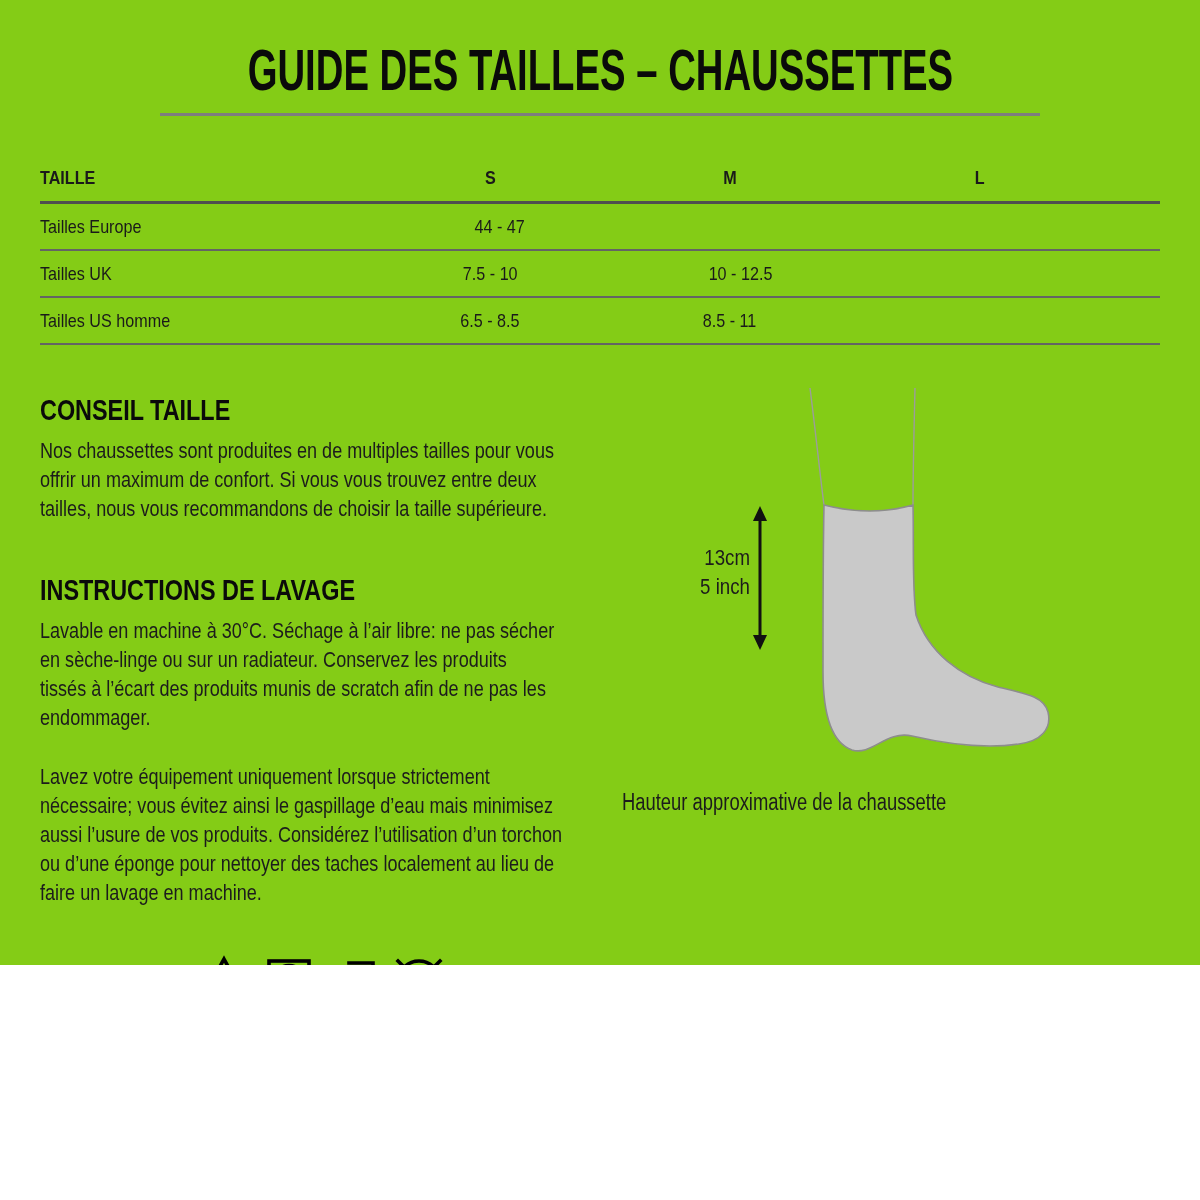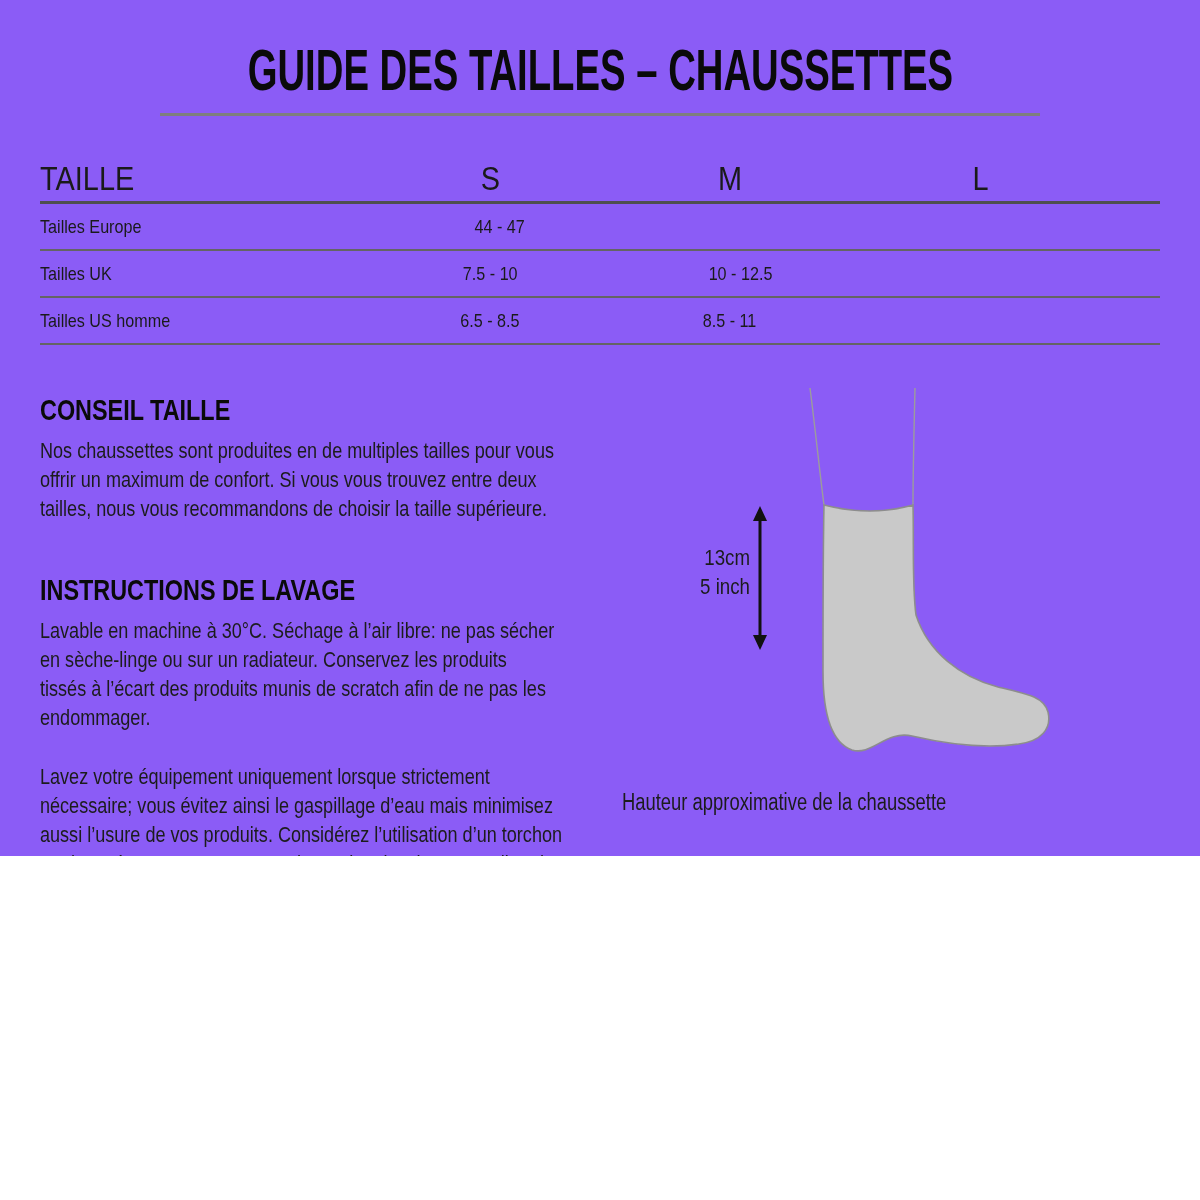--- a/index.html
+++ b/index.html
@@ -1,30 +1,30 @@
 <!DOCTYPE html>
 <html><head>
 <meta charset="utf-8">
 <style>
   html,body{margin:0;padding:0;background:#fff;}
   .page{
-    position:relative;width:1200px;height:856px;background:#8b5cf6;overflow:hidden;
+    position:relative;width:1200px;height:965px;background:#84cc16;overflow:hidden;
     font-family:"Liberation Sans","DejaVu Sans",sans-serif;color:#1a1a1a;
   }
   
   .title-wrap{position:absolute;top:36px;left:0;width:1200px;text-align:center;}
   .title-wrap h1{
     margin:0;display:inline-block;font-size:58px;font-weight:bold;color:#0a0a0a;
     transform:scaleX(0.66);transform-origin:50% 50%;white-space:nowrap;letter-spacing:0;
   }
   .title-rule{position:absolute;top:113px;left:160px;width:880px;height:3px;background:#7e7e7e;}
   
   .size-table{position:absolute;top:155px;left:40px;width:1120px;}
   .t-row{display:flex;align-items:center;height:45px;border-bottom:2px solid #646464;font-size:19px;}
-  .t-row.head{height:46px;border-bottom:3px solid #4f4f4f;font-weight:normal;font-size:34px;}
+  .t-row.head{height:46px;border-bottom:3px solid #4f4f4f;font-weight:bold;font-size:19px;}
   .c-label{width:330px;text-align:left;}
   .c-s,.c-m{width:240px;text-align:center;}
   .c-l{width:260px;text-align:center;}
   .cond{display:inline-block;transform:scaleX(0.85);transform-origin:0 50%;white-space:nowrap;}
   .c-s .cond,.c-m .cond,.c-l .cond{transform-origin:50% 50%;}
   
   .sec-head{
     position:absolute;left:40px;margin:0;font-size:30px;font-weight:bold;color:#0a0a0a;
     transform:scaleX(0.78);transform-origin:0 0;white-space:nowrap;
   }

